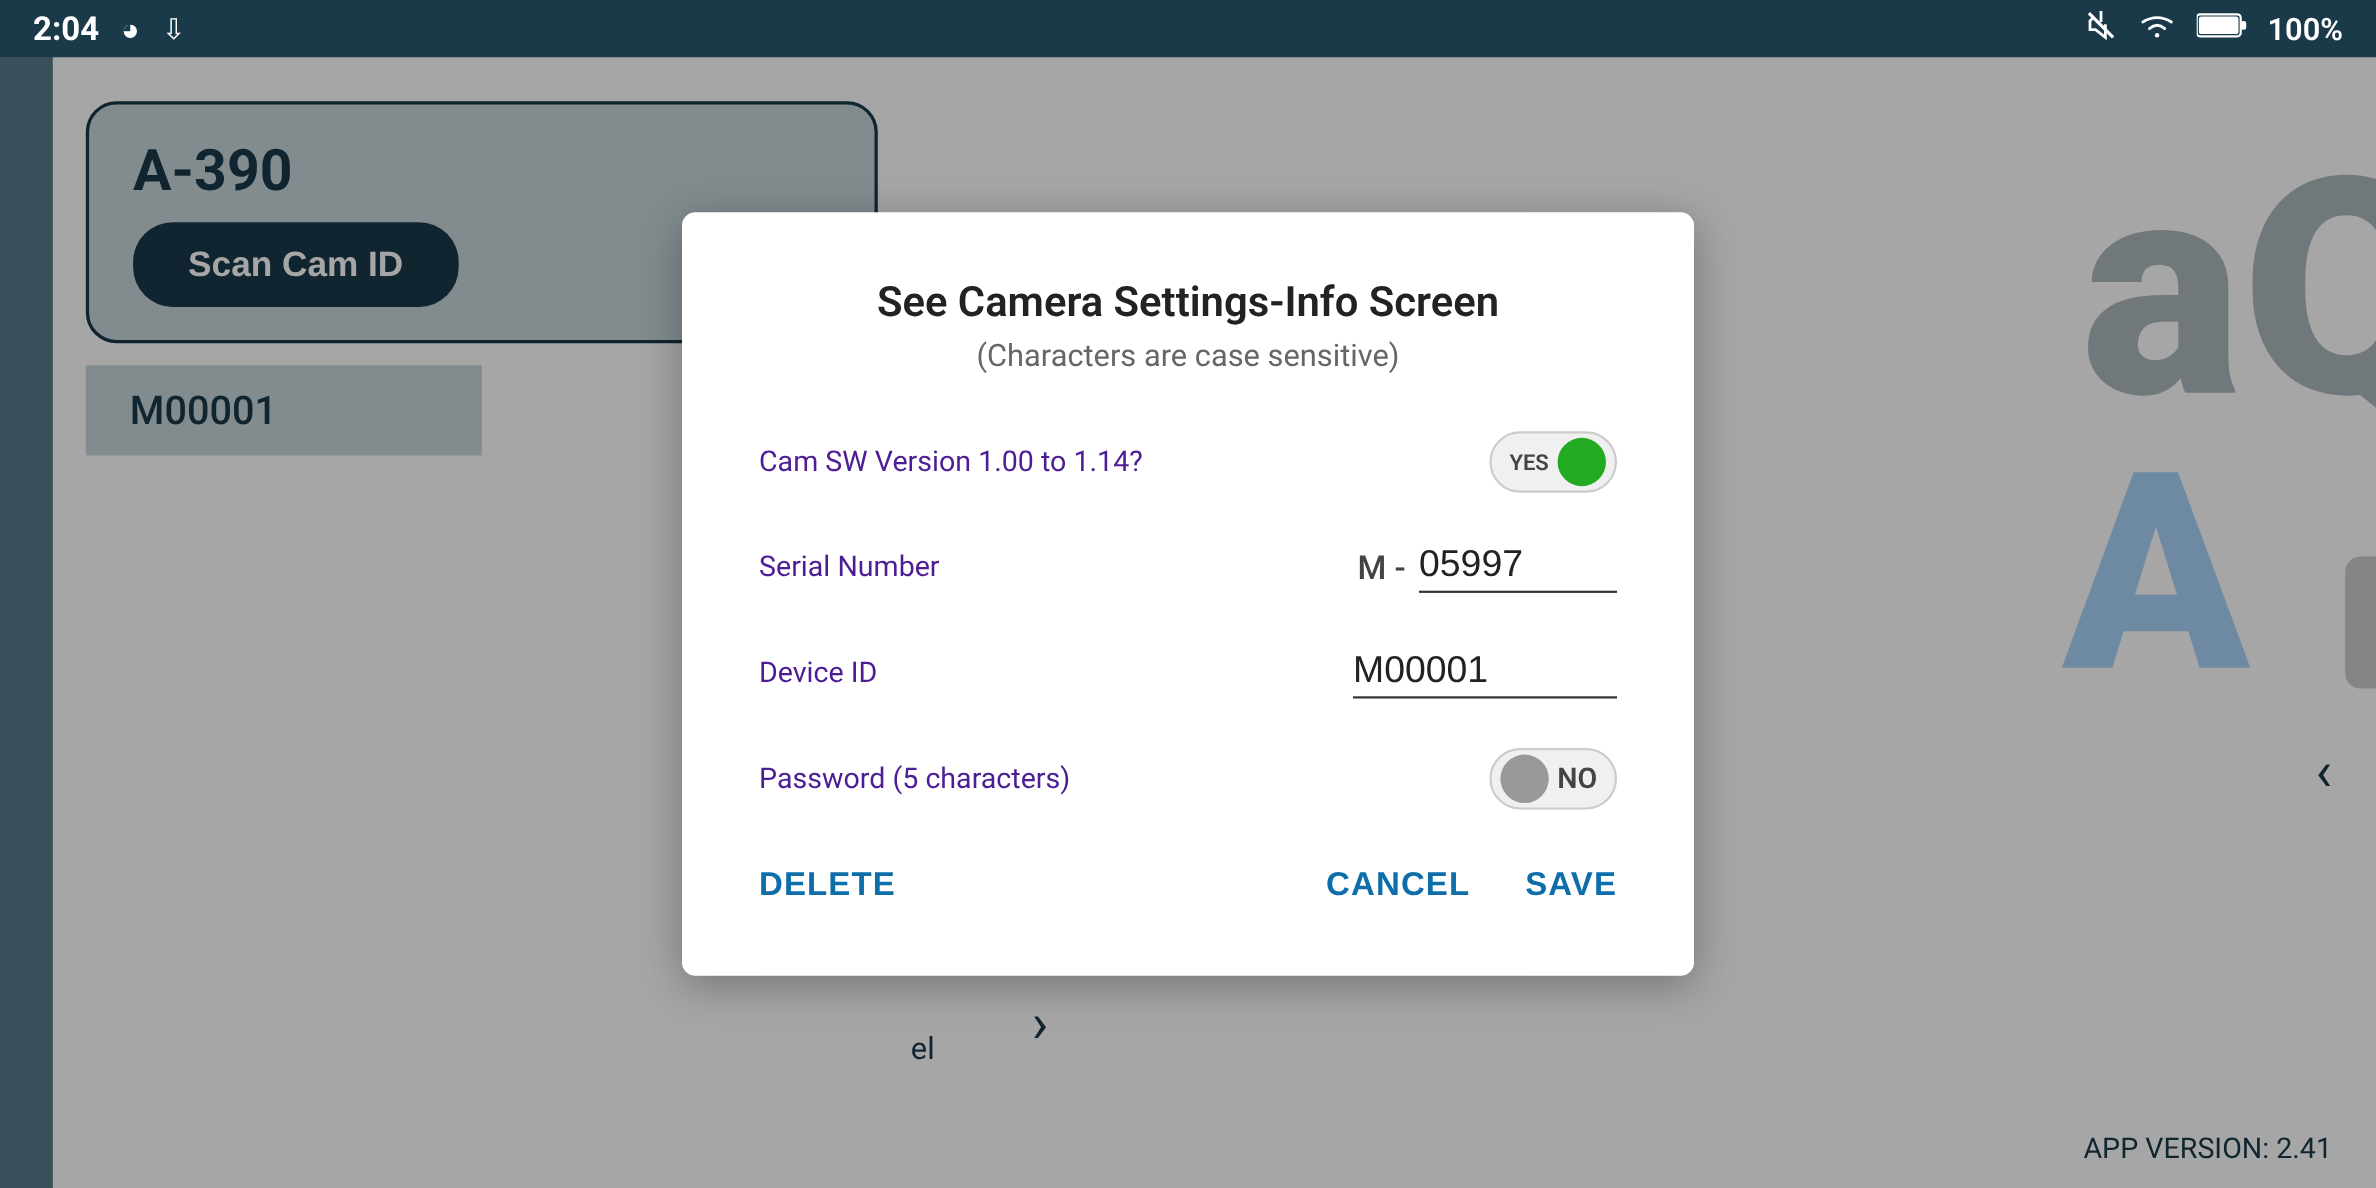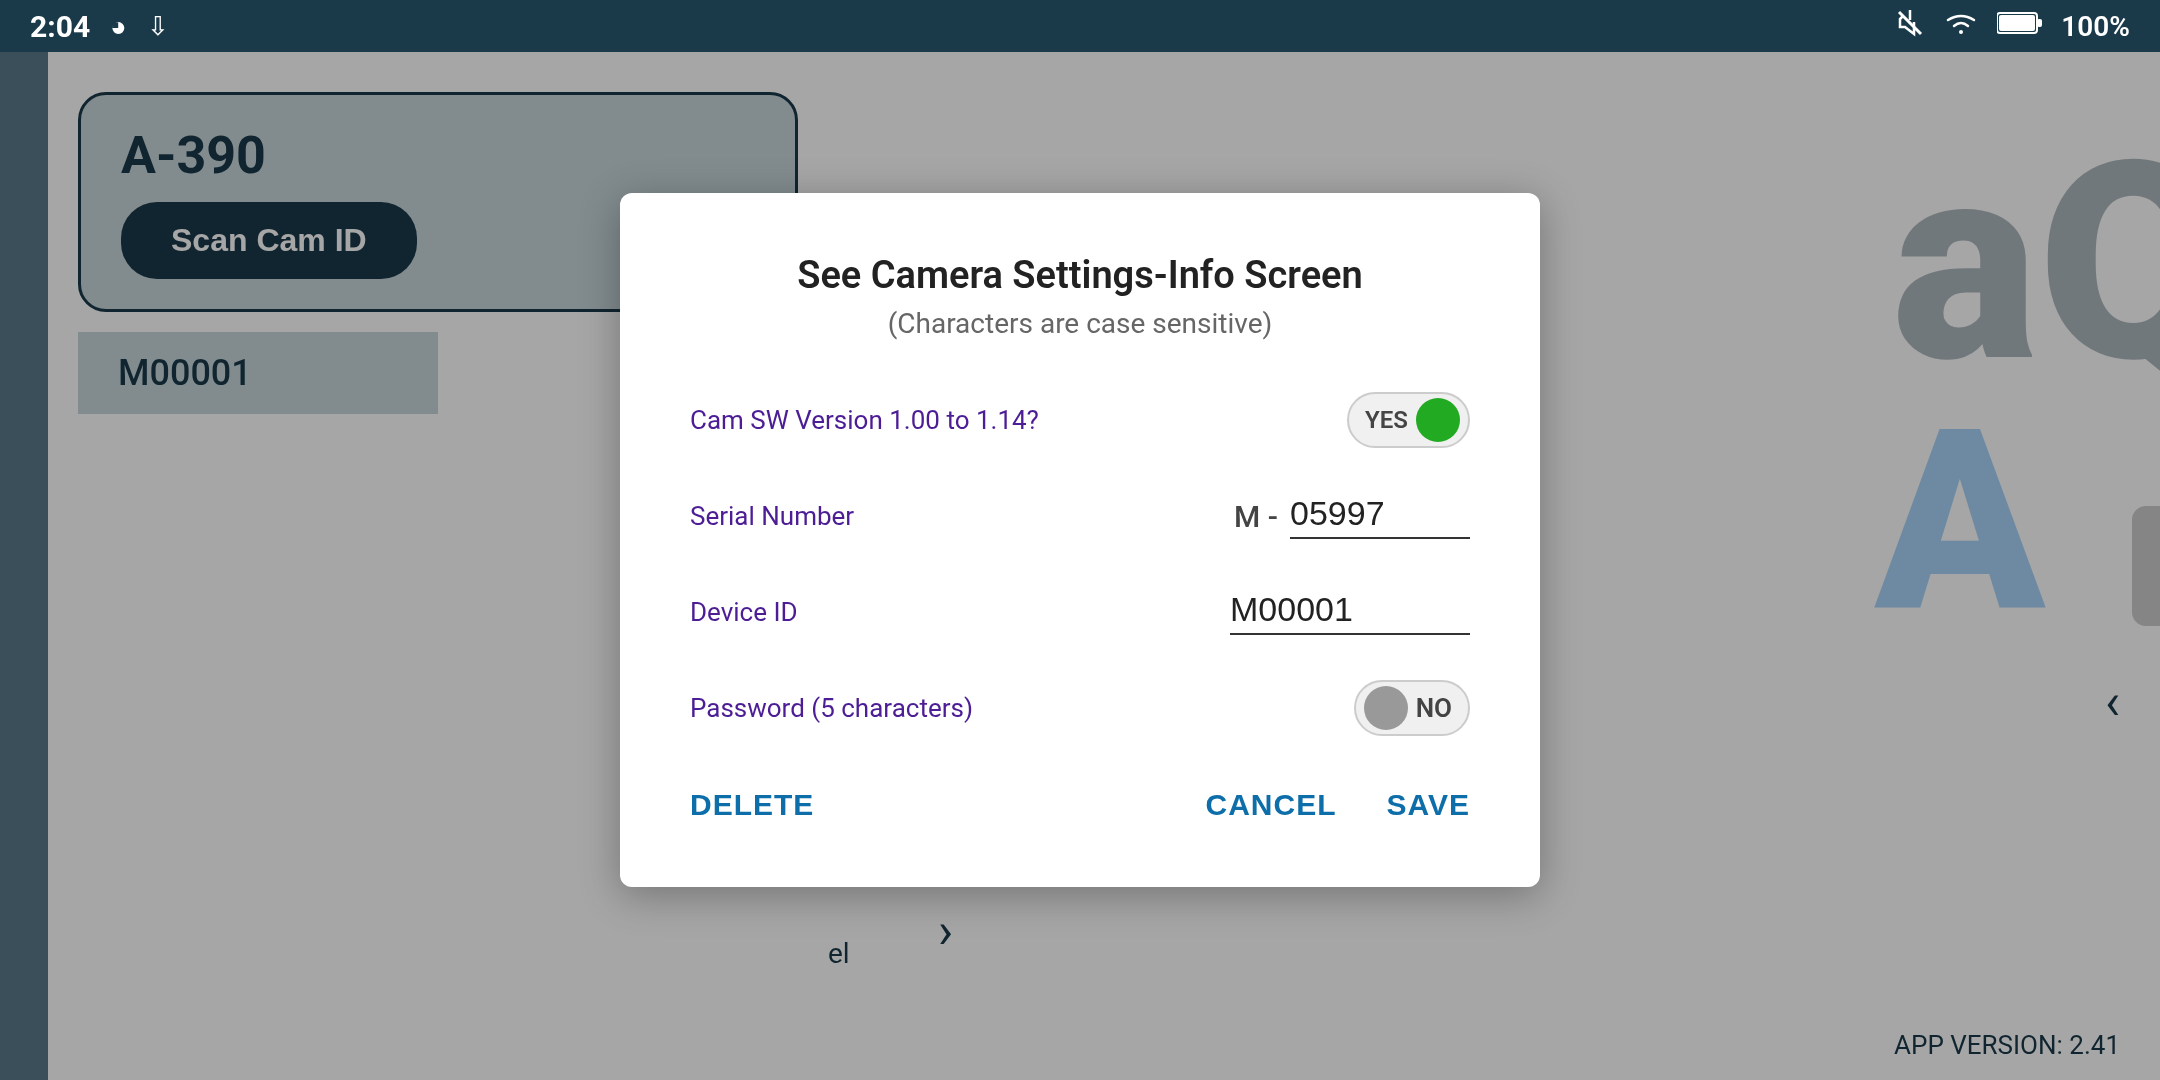--- a/index.html
+++ b/index.html
@@ -174,21 +174,21 @@
       display: flex;
       align-items: center;
       background: #f0f0f0;
       border: 2px solid #ccc;
       border-radius: 30px;
       padding: 4px 8px 4px 16px;
       gap: 8px;
       cursor: pointer;
     }
     .toggle-yes-label {
-      font-size: 24px;
+      font-size: 20px;
       font-weight: 600;
       color: #444;
       text-align: center;
     }
     .toggle-circle-green {
       width: 44px;
       height: 44px;
       border-radius: 50%;
       background: #22aa22;
     }

